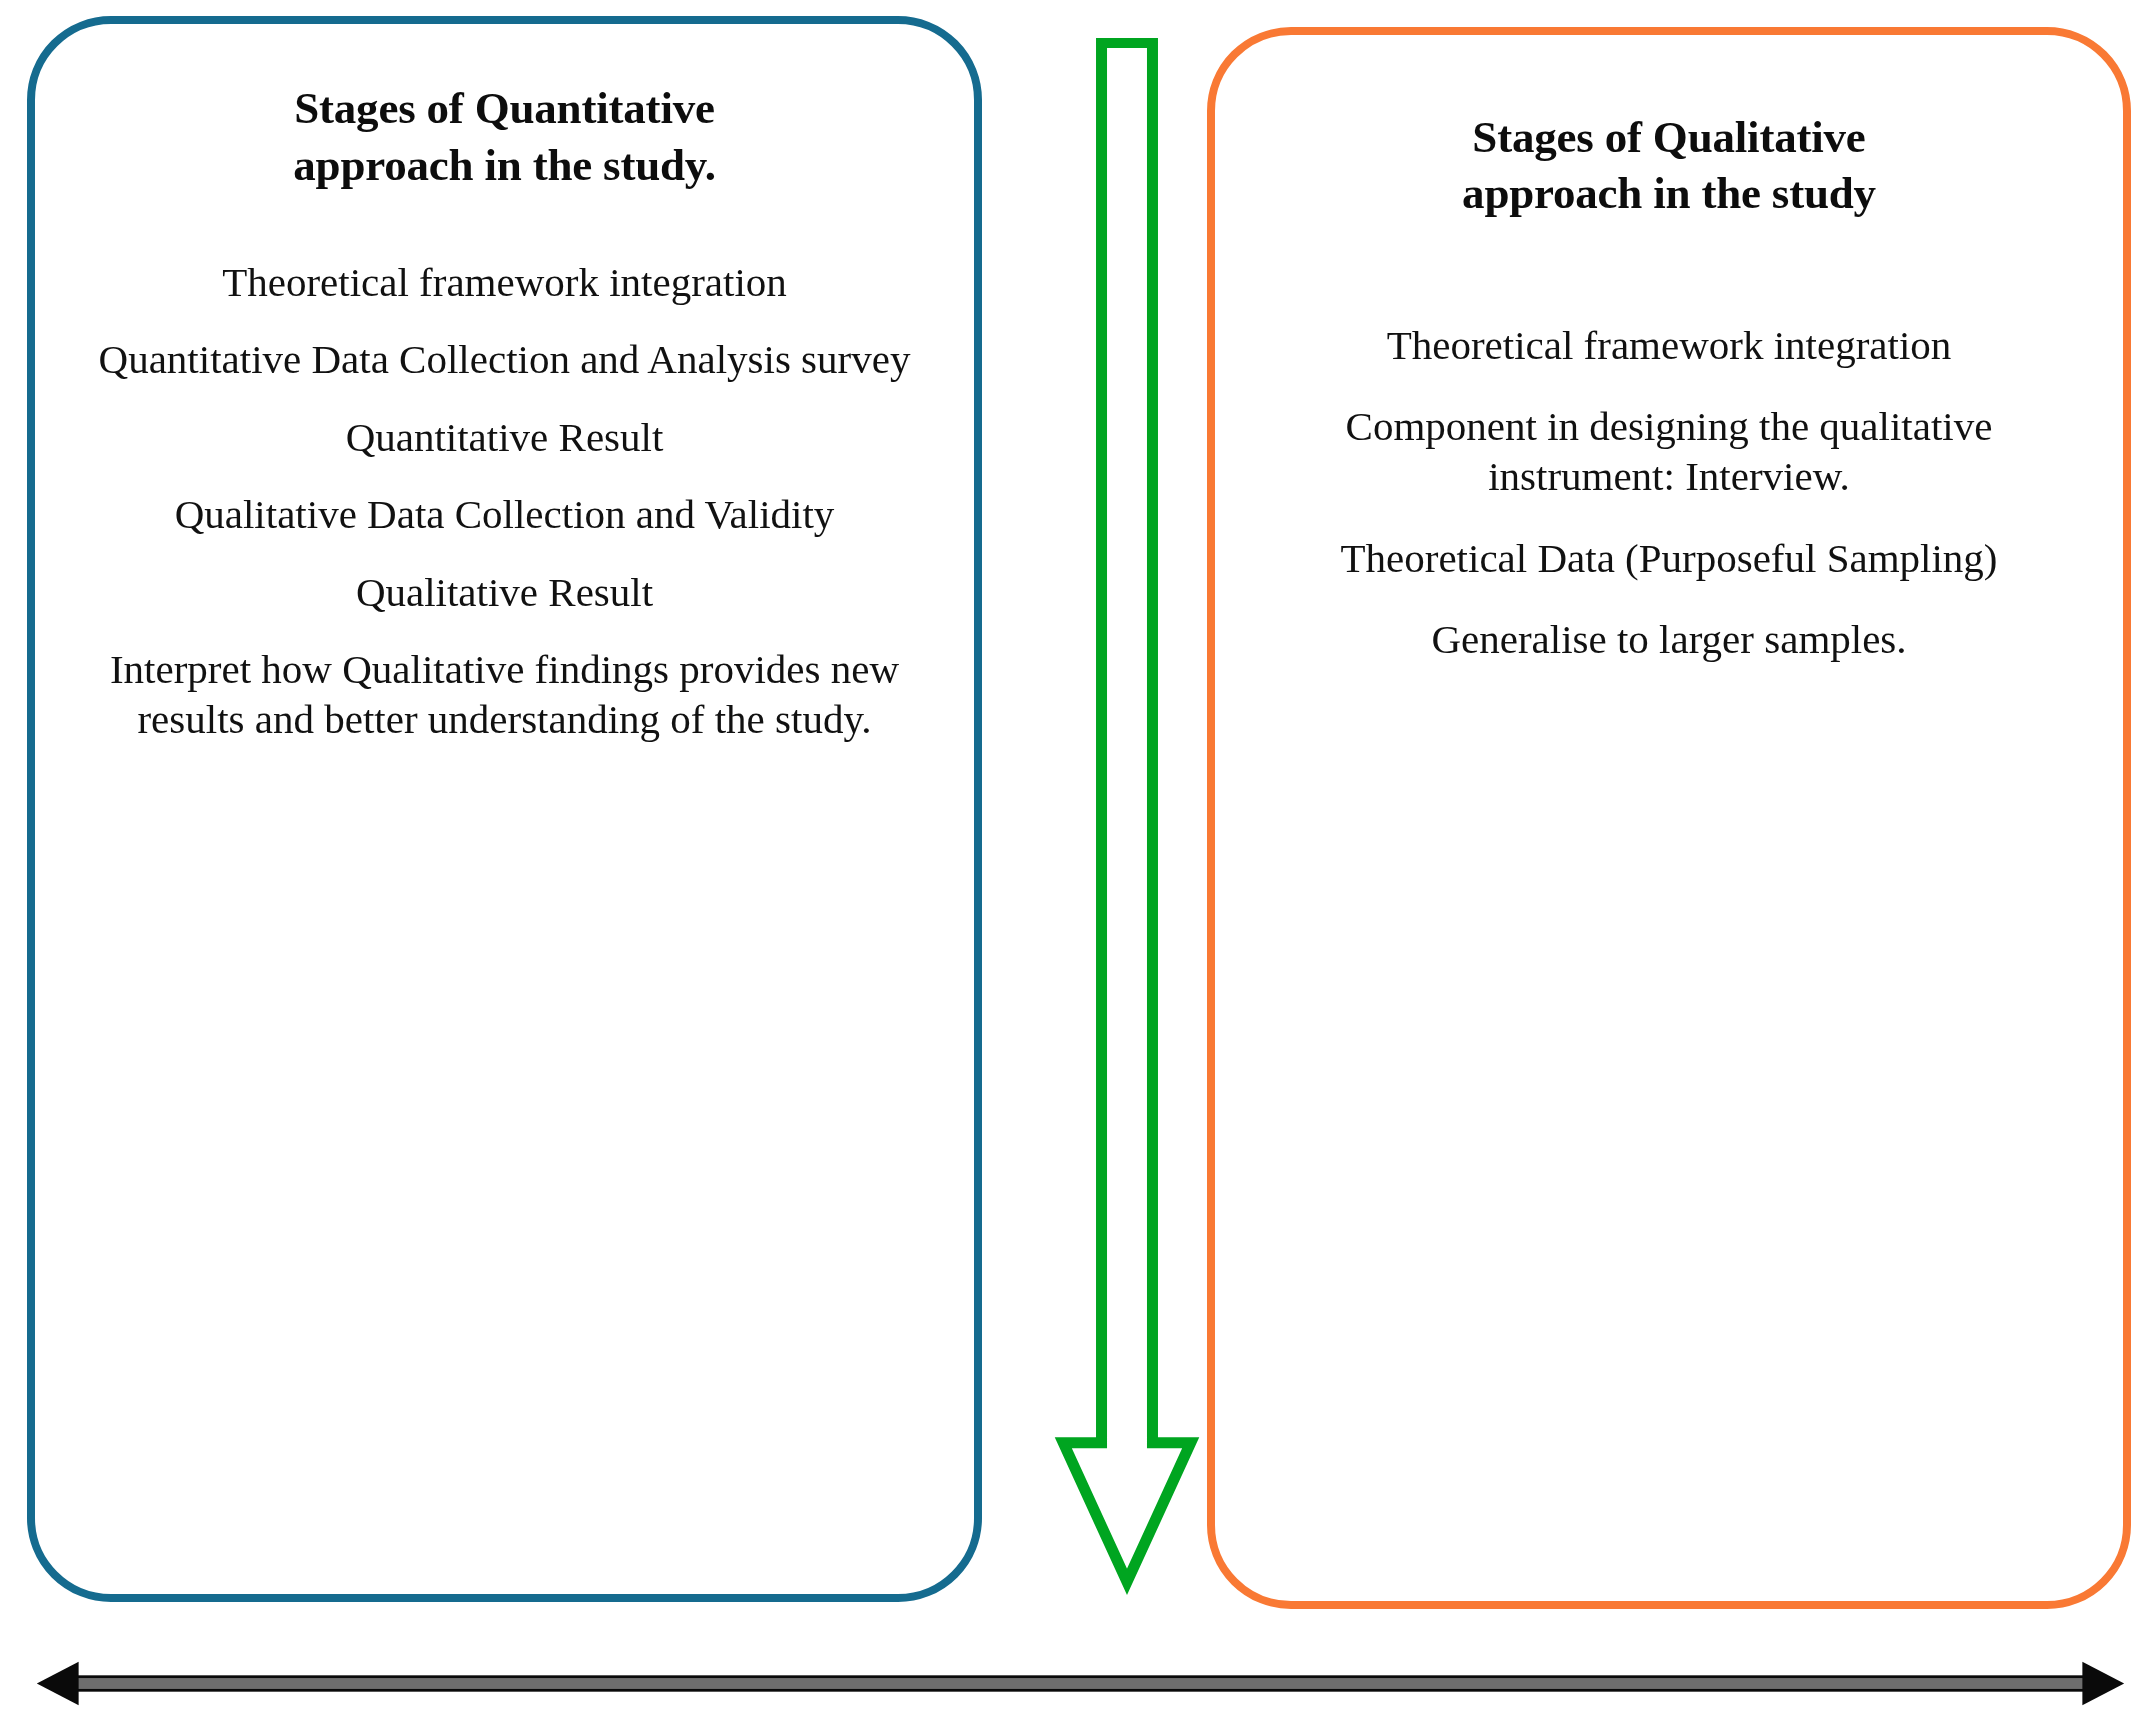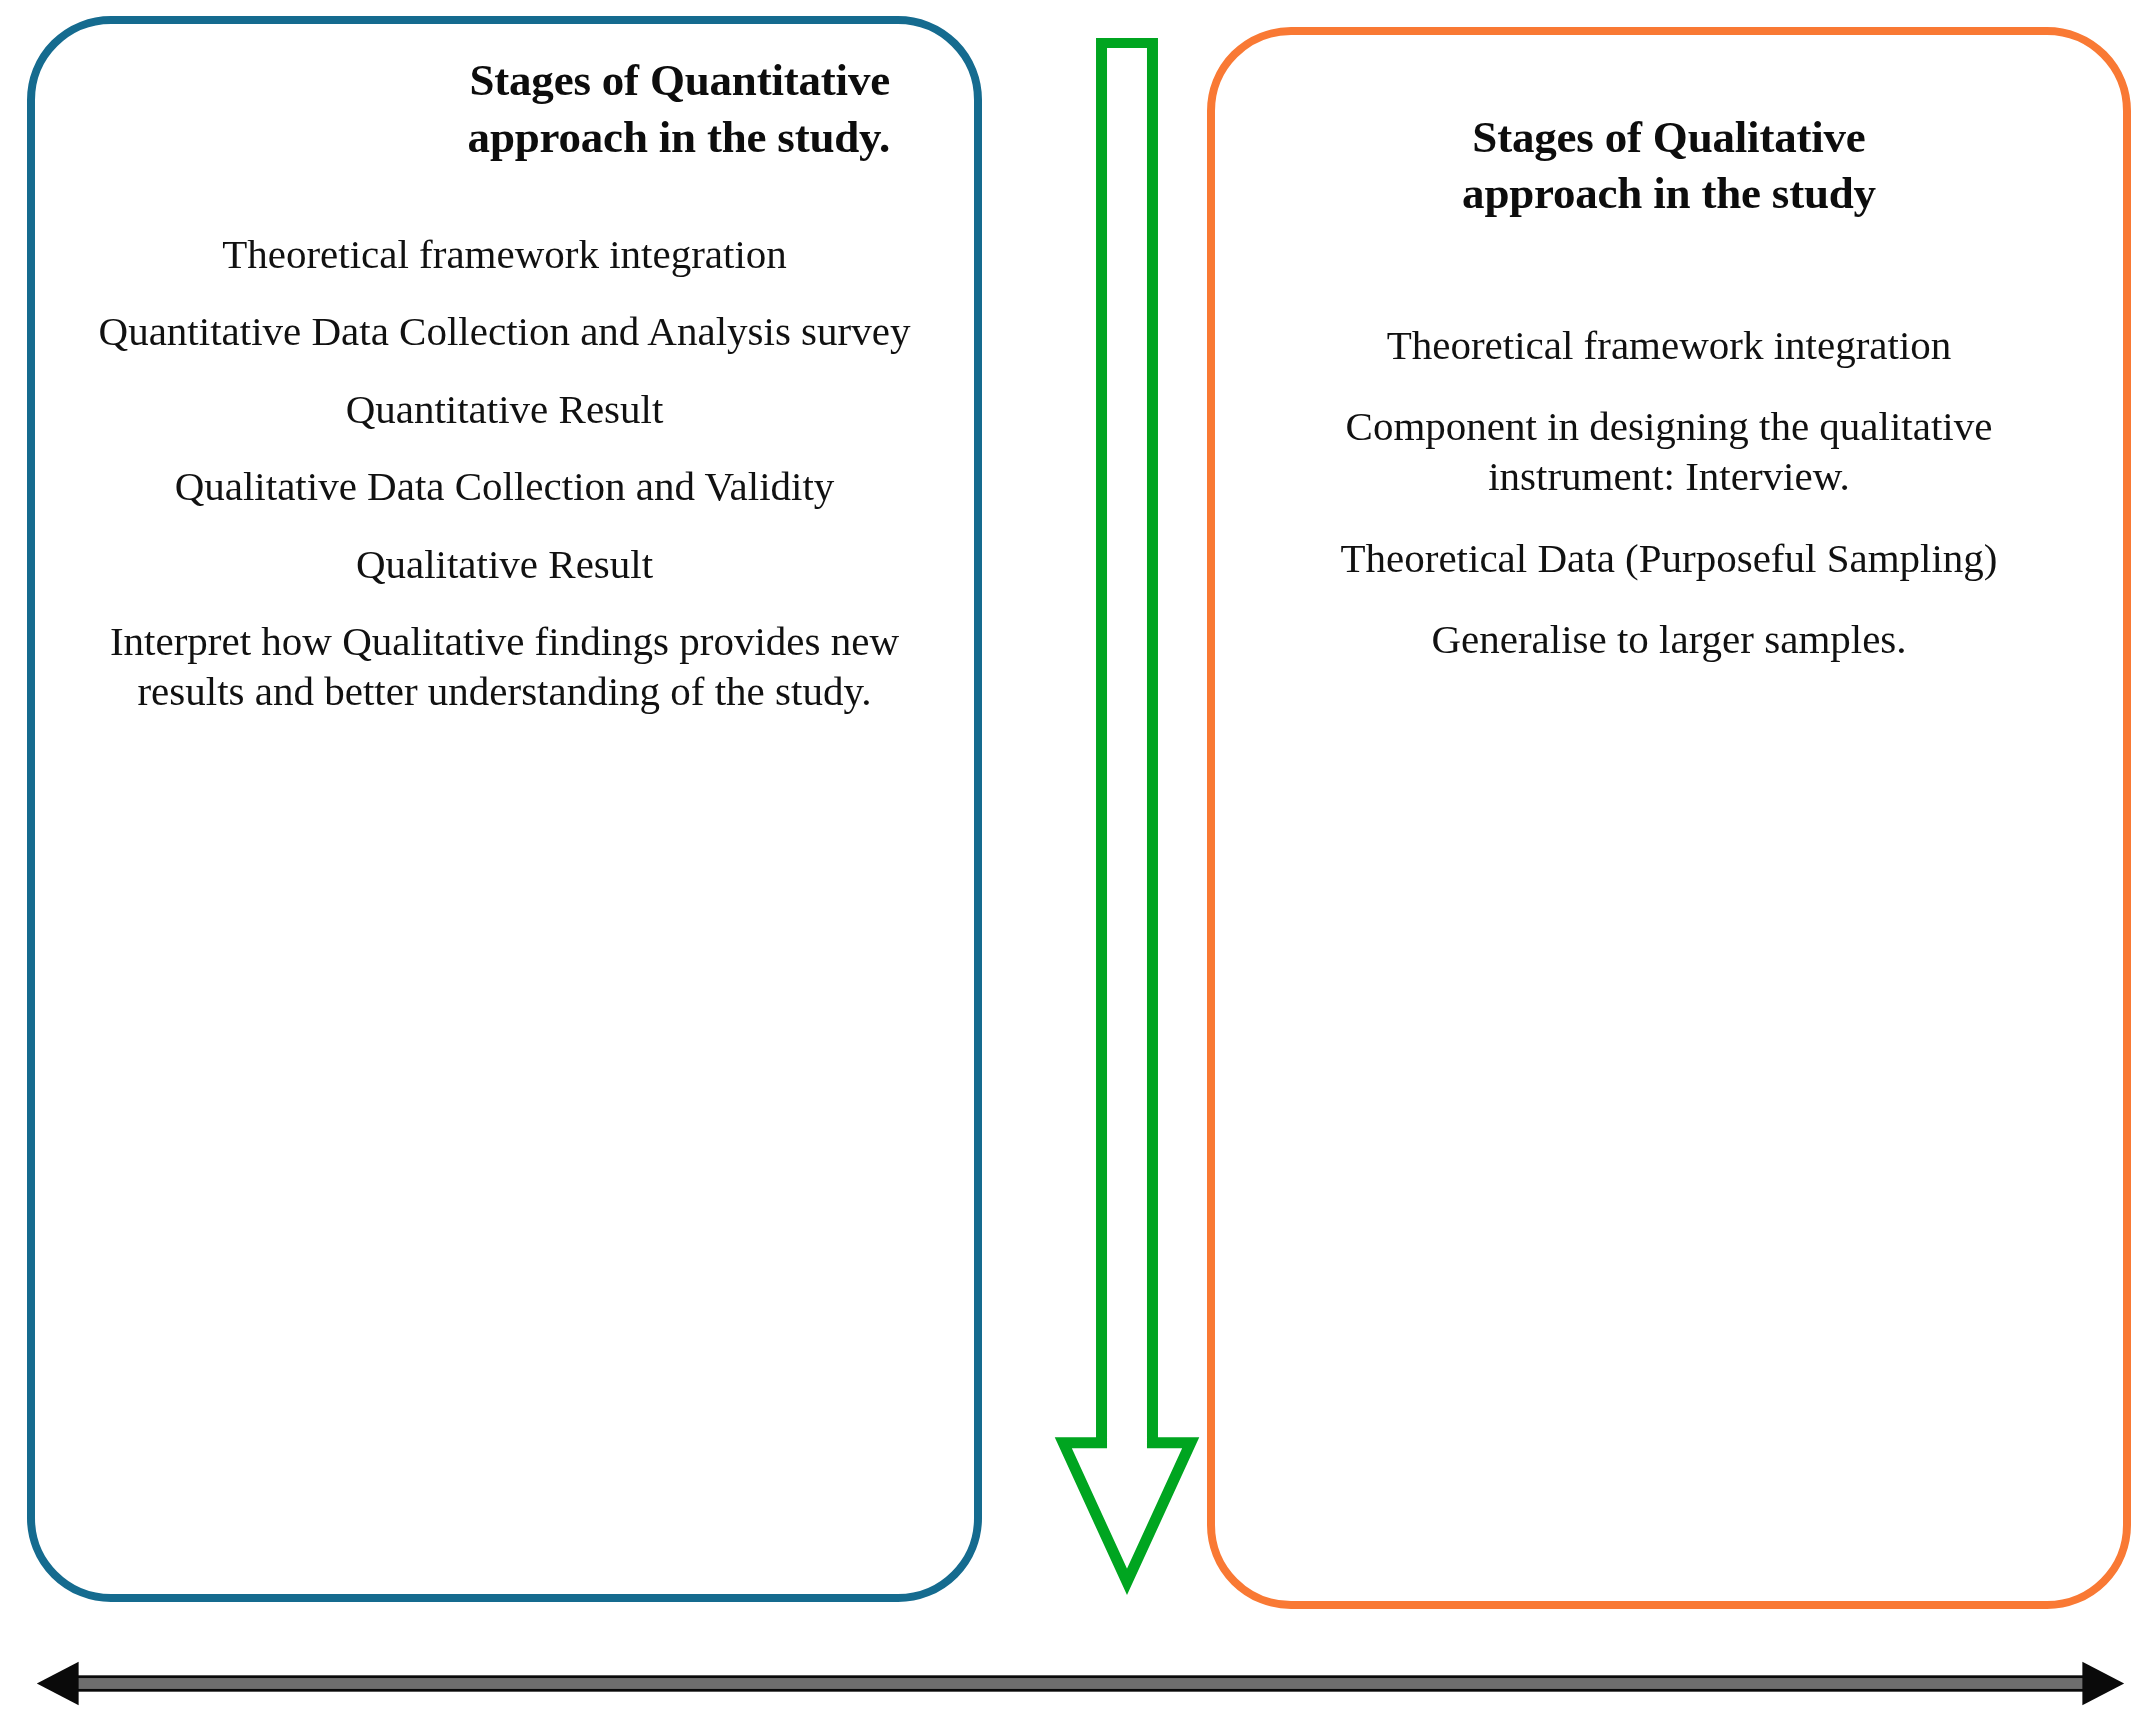--- a/index.html
+++ b/index.html
@@ -58,23 +58,22 @@
 
   .panel-title {
     text-align: center;
     font-weight: bold;
     font-size: 45px;
     line-height: 1.25;
     color: #0d0d0d;
     letter-spacing: -0.2px;
   }
   #panel-quant .panel-title {
-    margin-top: 28px;
+    margin-top: 56px;
     padding: 0 31px;
-    text-align: right;
   }
   #panel-qual .panel-title {
     margin-top: 74px;
     padding: 0 36px;
   }
 
   .stage-list {
     list-style: none;
     margin: 0;
     padding: 0;

